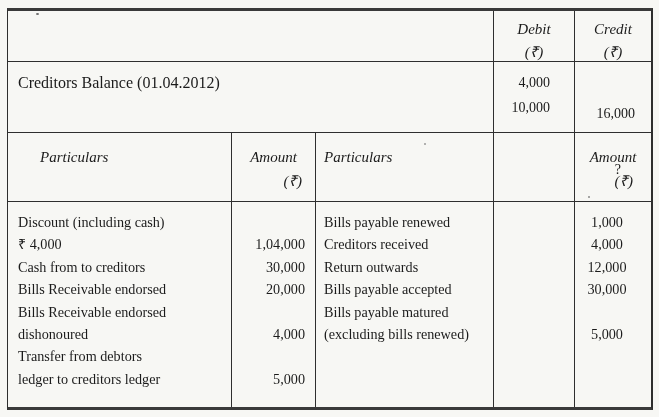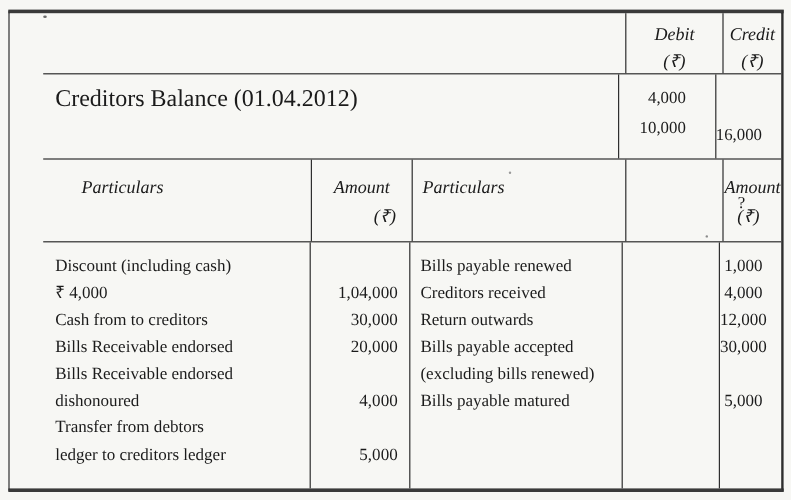--- a/index.html
+++ b/index.html
@@ -13,35 +13,34 @@
   .sheet{position:absolute;inset:0;}
   .tbl{
     position:absolute;left:7px;top:8px;width:646px;height:402px;
     box-sizing:border-box;
     border-top:3px solid #3a3a3a;
     border-left:1.7px solid #2e2e2e;
     border-right:2px solid #2e2e2e;
     border-bottom:3px solid #3a3a3a;
     display:flex;flex-direction:column;
     background:transparent;
-    padding-left:28px;
   }
   .row{display:flex;box-sizing:border-box;}
   .hb{border-bottom:1.6px solid #2f2f2f;}
   .cell{box-sizing:border-box;}
   .vr{border-right:1.6px solid #2f2f2f;}
 
   
   .r-h1{height:51px;}
   .c-main{width:486px;}
   .c-debit{width:81px;}
   .c-credit{flex:1;}
   .hdr{font-style:italic;font-size:15px;text-align:center;padding-top:7px;line-height:23px;}
   .r-bal{height:71px;}
-  .balp{padding:8px 0 0 10px;line-height:25px;font-size:20px;}
+  .balp{padding:8px 0 0 10px;line-height:25px;font-size:16px;}
   .balnum{padding-top:8px;line-height:25px;font-size:14px;}
   .balnum div{text-align:right;}
   .deb div{padding-right:24px;}
   .cred div{padding-right:16px;margin-top:31px;}
   .cred div.q{padding-right:30px;}
 
   
   .r-h2{height:69px;font-style:italic;font-size:15px;}
   .c1{width:224px;}
   .c2{width:84px;}
@@ -138,22 +137,22 @@
         <div class="ba"></div>
         <div class="ba">4,000</div>
         <div class="ba"></div>
         <div class="ba">5,000</div>
       </div>
       <div class="cell c3 vr bodycol">
         <div class="line rl">Bills payable renewed</div>
         <div class="line rl">Creditors received</div>
         <div class="line rl">Return outwards</div>
         <div class="line rl">Bills payable accepted</div>
+        <div class="line rl">Bills payable matured</div>
         <div class="line rl">(excluding bills renewed)</div>
-        <div class="line rl">Bills payable matured</div>
       </div>
       <div class="cell c4 vr"></div>
       <div class="cell c5 bodycol">
         <div class="ra">1,000</div>
         <div class="ra">4,000</div>
         <div class="ra">12,000</div>
         <div class="ra">30,000</div>
         <div class="ra"></div>
         <div class="ra">5,000</div>
       </div>

